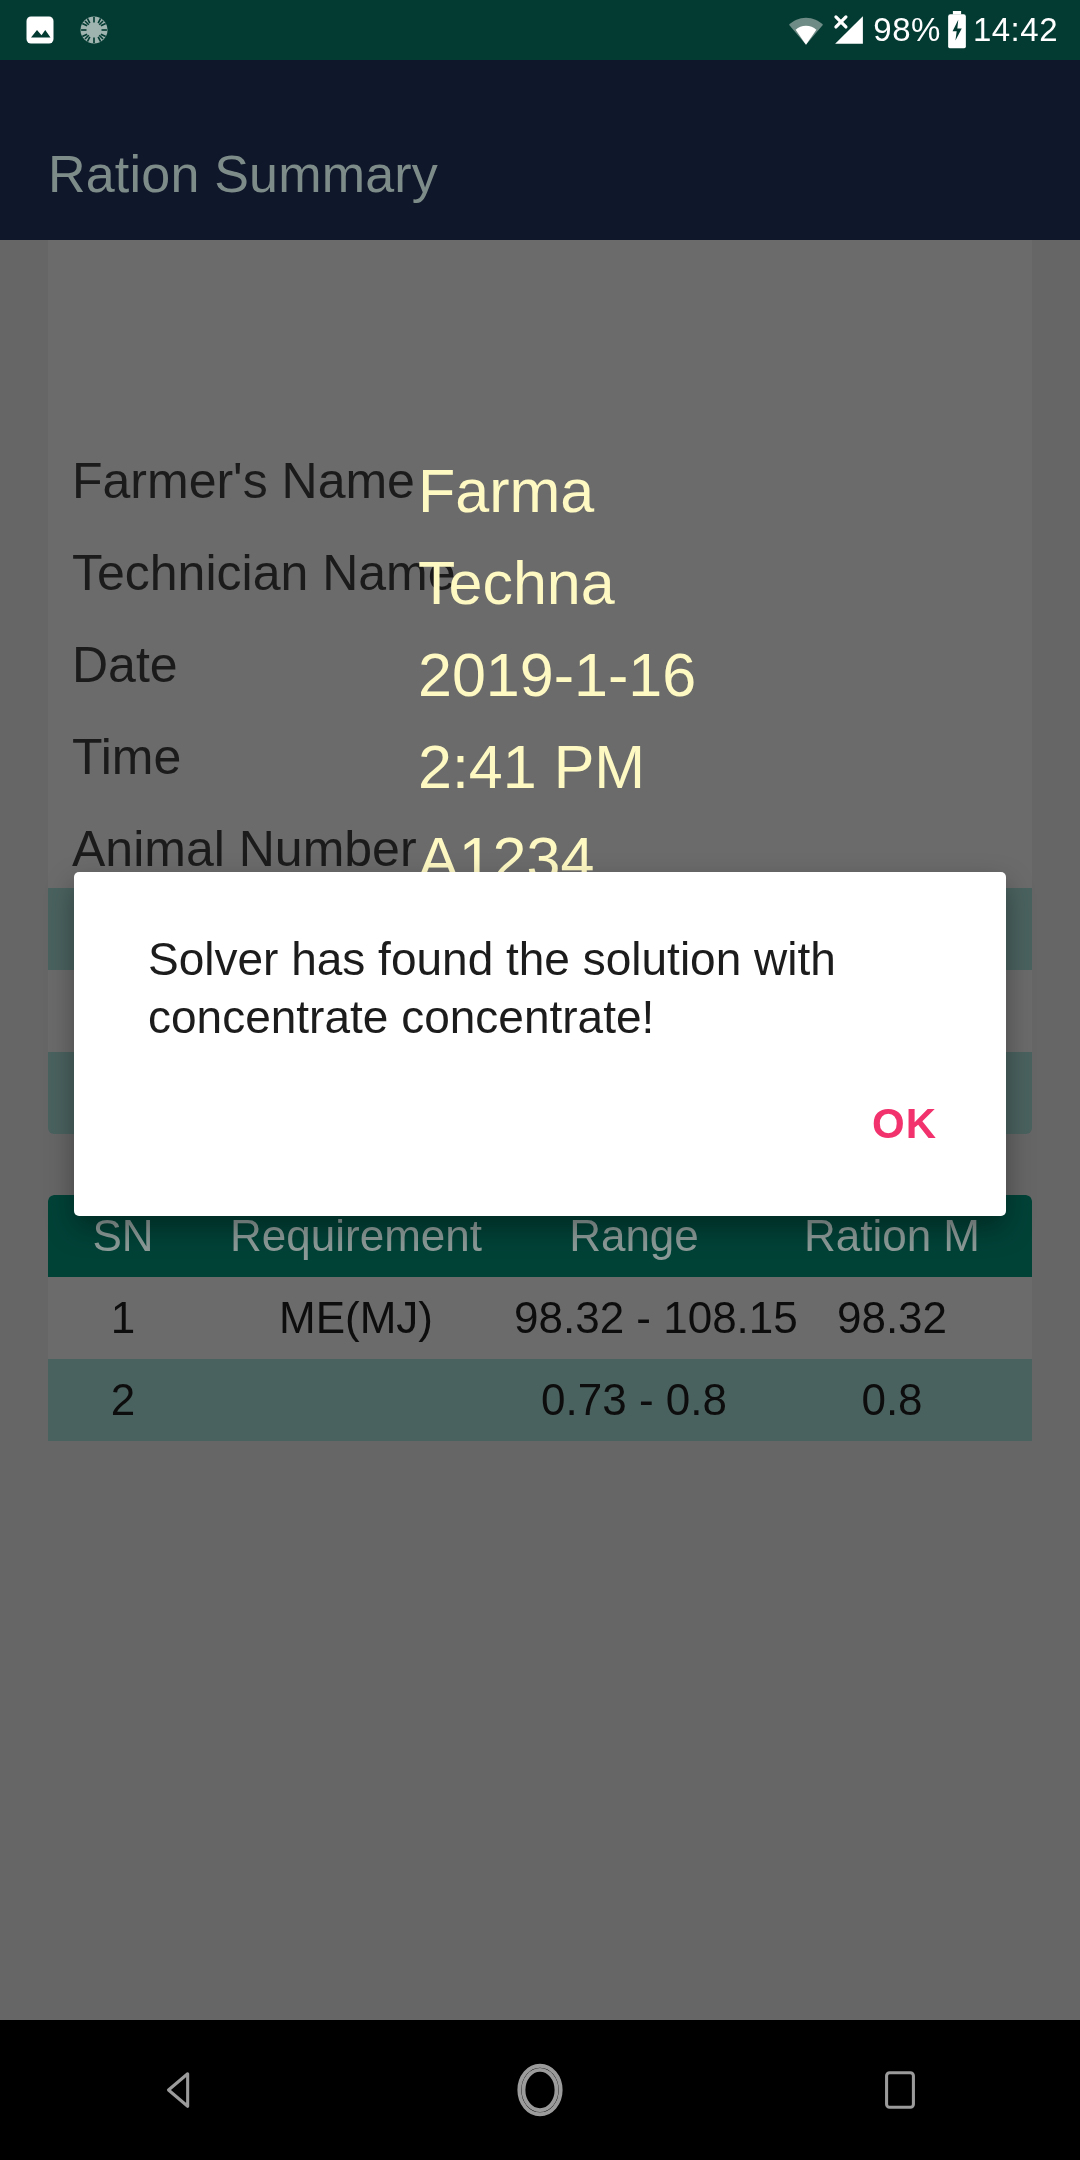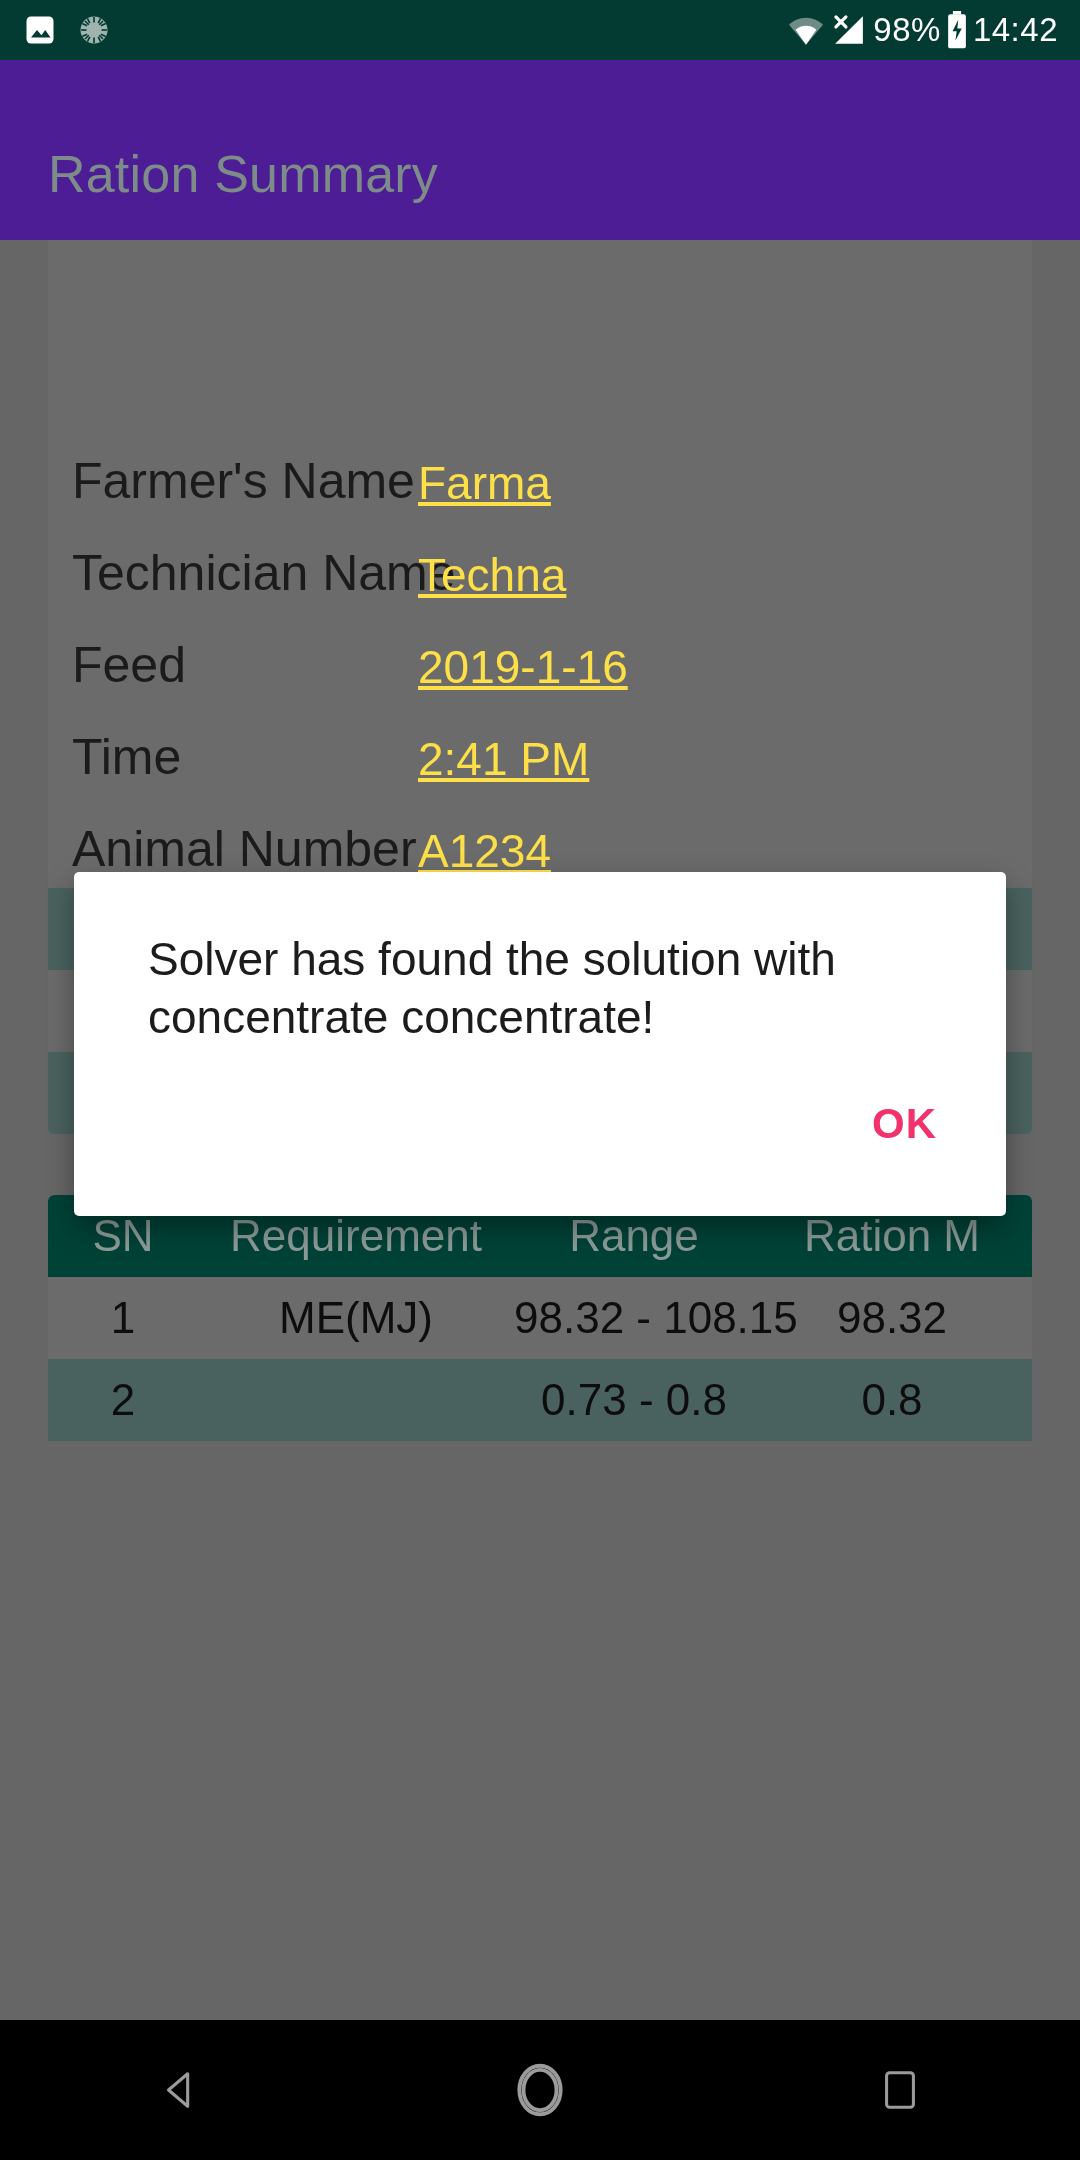--- a/index.html
+++ b/index.html
@@ -18,21 +18,21 @@
     padding:0 22px; z-index:40;
   }
   .sb-left{ display:flex; align-items:center; gap:18px; }
   .sb-right{ margin-left:auto; display:flex; align-items:center; gap:4px; }
   .sb-text{ color:#fff; font-size:33px; letter-spacing:0.5px; font-weight:400; }
   .ic{ display:block; }
 
   
   .appbar{
     position:absolute; left:0; top:60px; width:1080px; height:180px;
-    background:#4c1d95; z-index:10;
+    background:#0f172a; z-index:10;
   }
   .appbar-title{
     position:absolute; left:48px; top:84px;
     font-size:52px; color:#7E8C89; letter-spacing:0.2px;
   }
 
   
   .content{
     position:absolute; left:0; top:240px; width:1080px; height:2120px;
     background:#666666; z-index:10; overflow:hidden;
@@ -40,21 +40,21 @@
 
   .info-card{
     position:absolute; left:48px; top:-36px; width:984px; height:720px;
     background:#6B6B6B; border-radius:6px;
   }
   .info-row{ position:absolute; left:24px; width:936px; height:122px; }
   .info-label{
     position:absolute; left:0; top:0; font-size:50px; color:#1b1b1b;
   }
   .info-value{
-    position:absolute; left:346px; top:4px; font-size:46px; color:#fde047;text-decoration:underline;
+    position:absolute; left:346px; top:4px; font-size:61px; color:#fef9c3;
   }
 
   .green-btn{
     position:absolute; left:48px; top:735px; width:984px; height:112px;
     background:#014237; border-radius:4px;
   }
 
   
   .tbl{ position:absolute; left:48px; width:984px; }
   .trow{
@@ -179,21 +179,21 @@
     <div class="info-card">
       <div class="info-row" style="top:248px;">
         <span class="info-label">Farmer's Name</span>
         <span class="info-value">Farma</span>
       </div>
       <div class="info-row" style="top:340px;">
         <span class="info-label">Technician Name</span>
         <span class="info-value">Techna</span>
       </div>
       <div class="info-row" style="top:432px;">
-        <span class="info-label">Feed</span>
+        <span class="info-label">Date</span>
         <span class="info-value">2019-1-16</span>
       </div>
       <div class="info-row" style="top:524px;">
         <span class="info-label">Time</span>
         <span class="info-value">2:41 PM</span>
       </div>
       <div class="info-row" style="top:616px;">
         <span class="info-label">Animal Number</span>
         <span class="info-value">A1234</span>
       </div>

